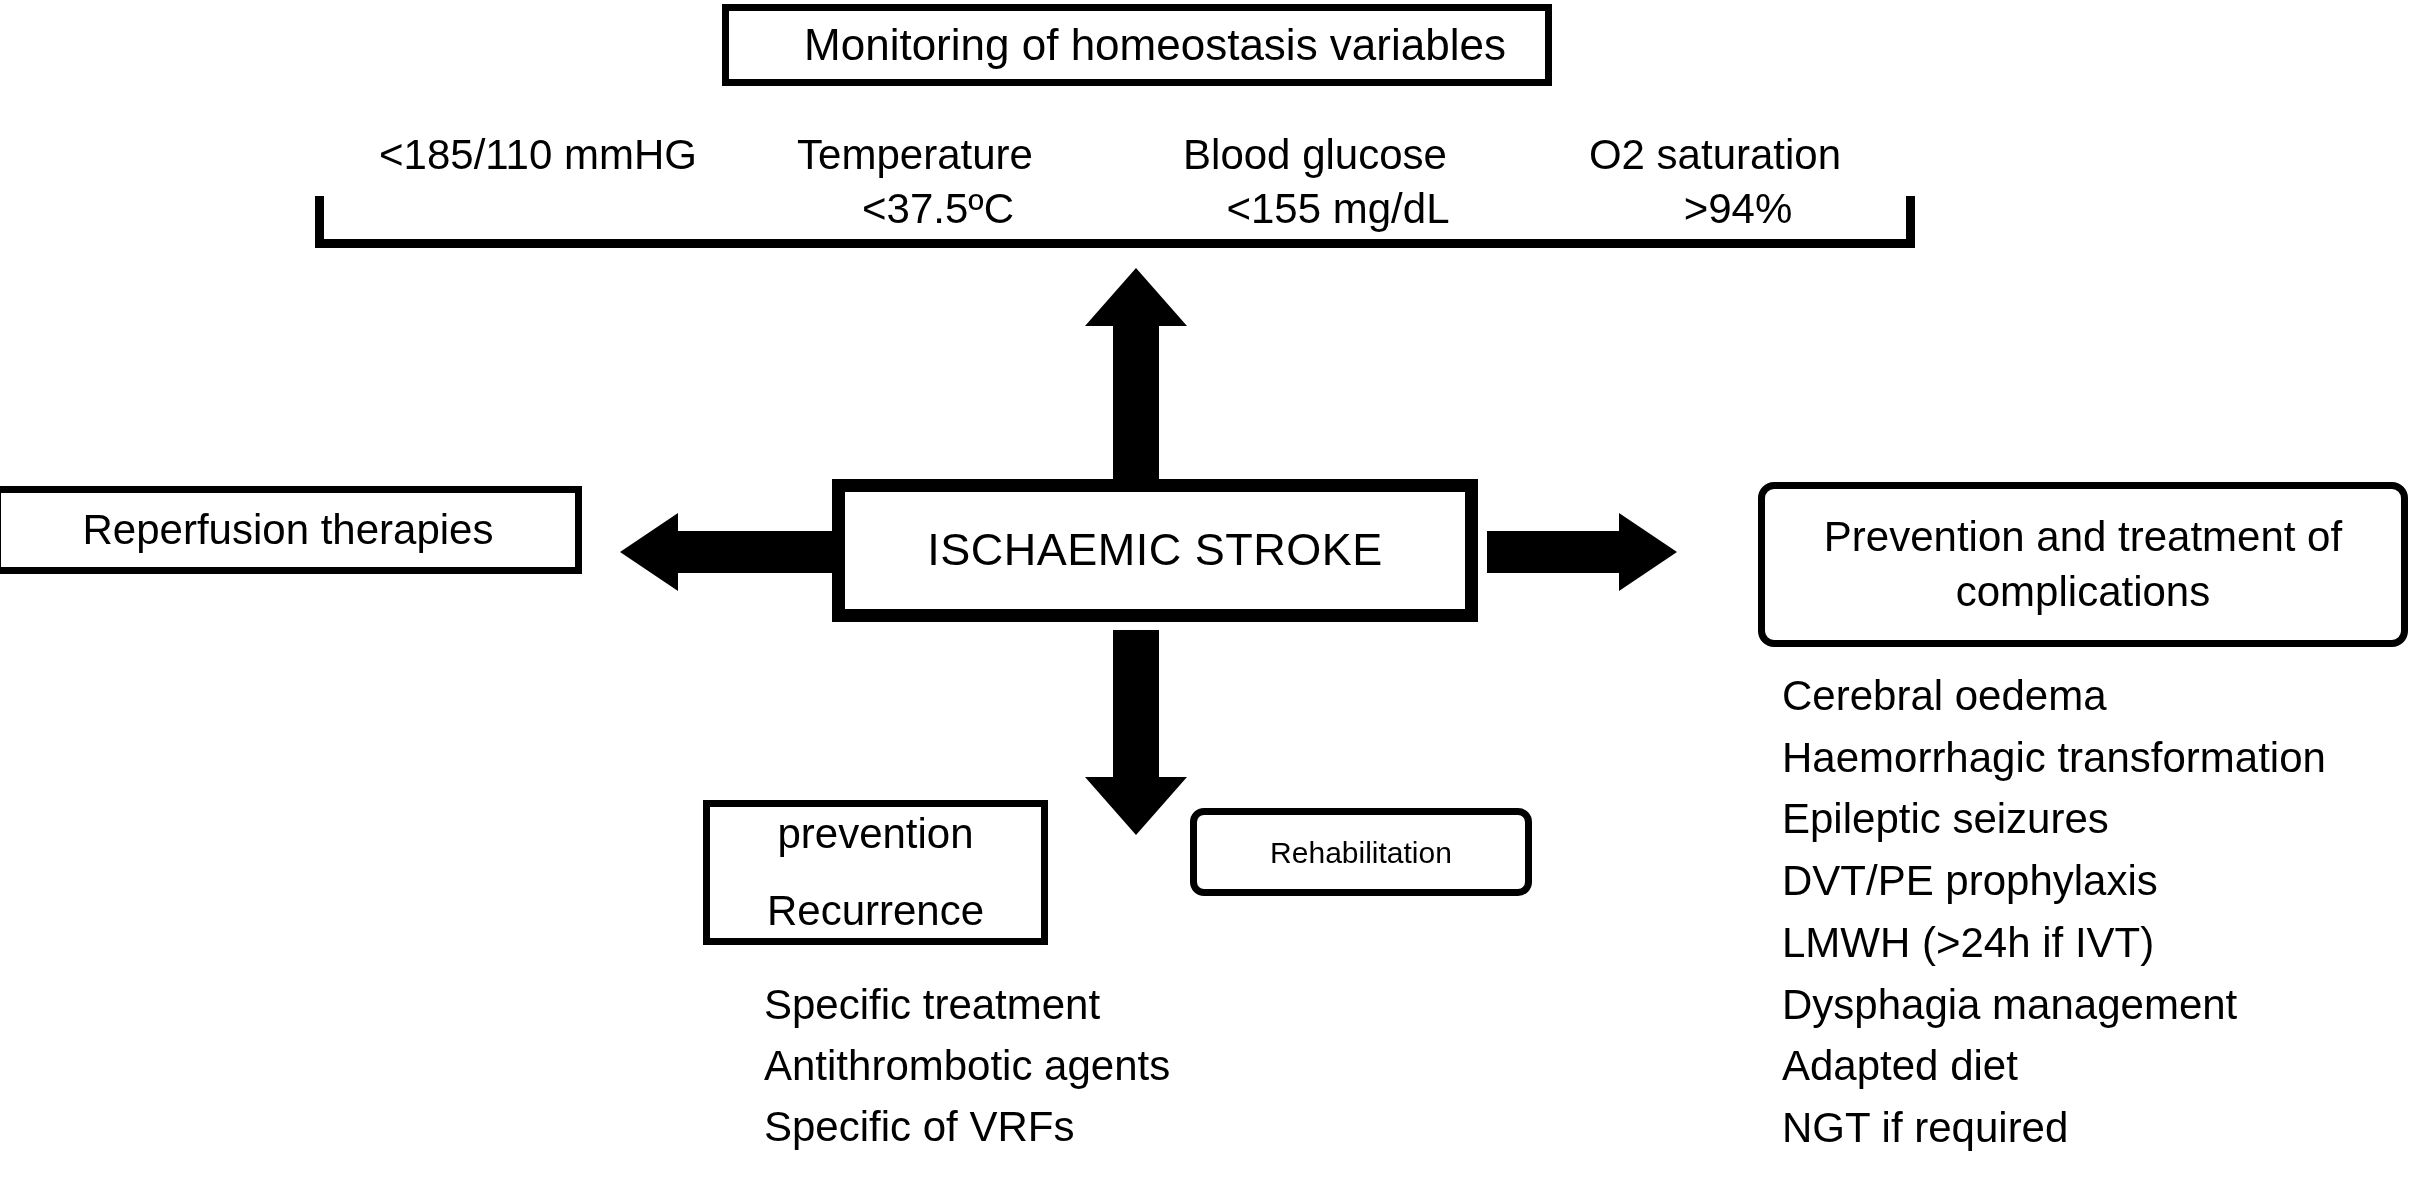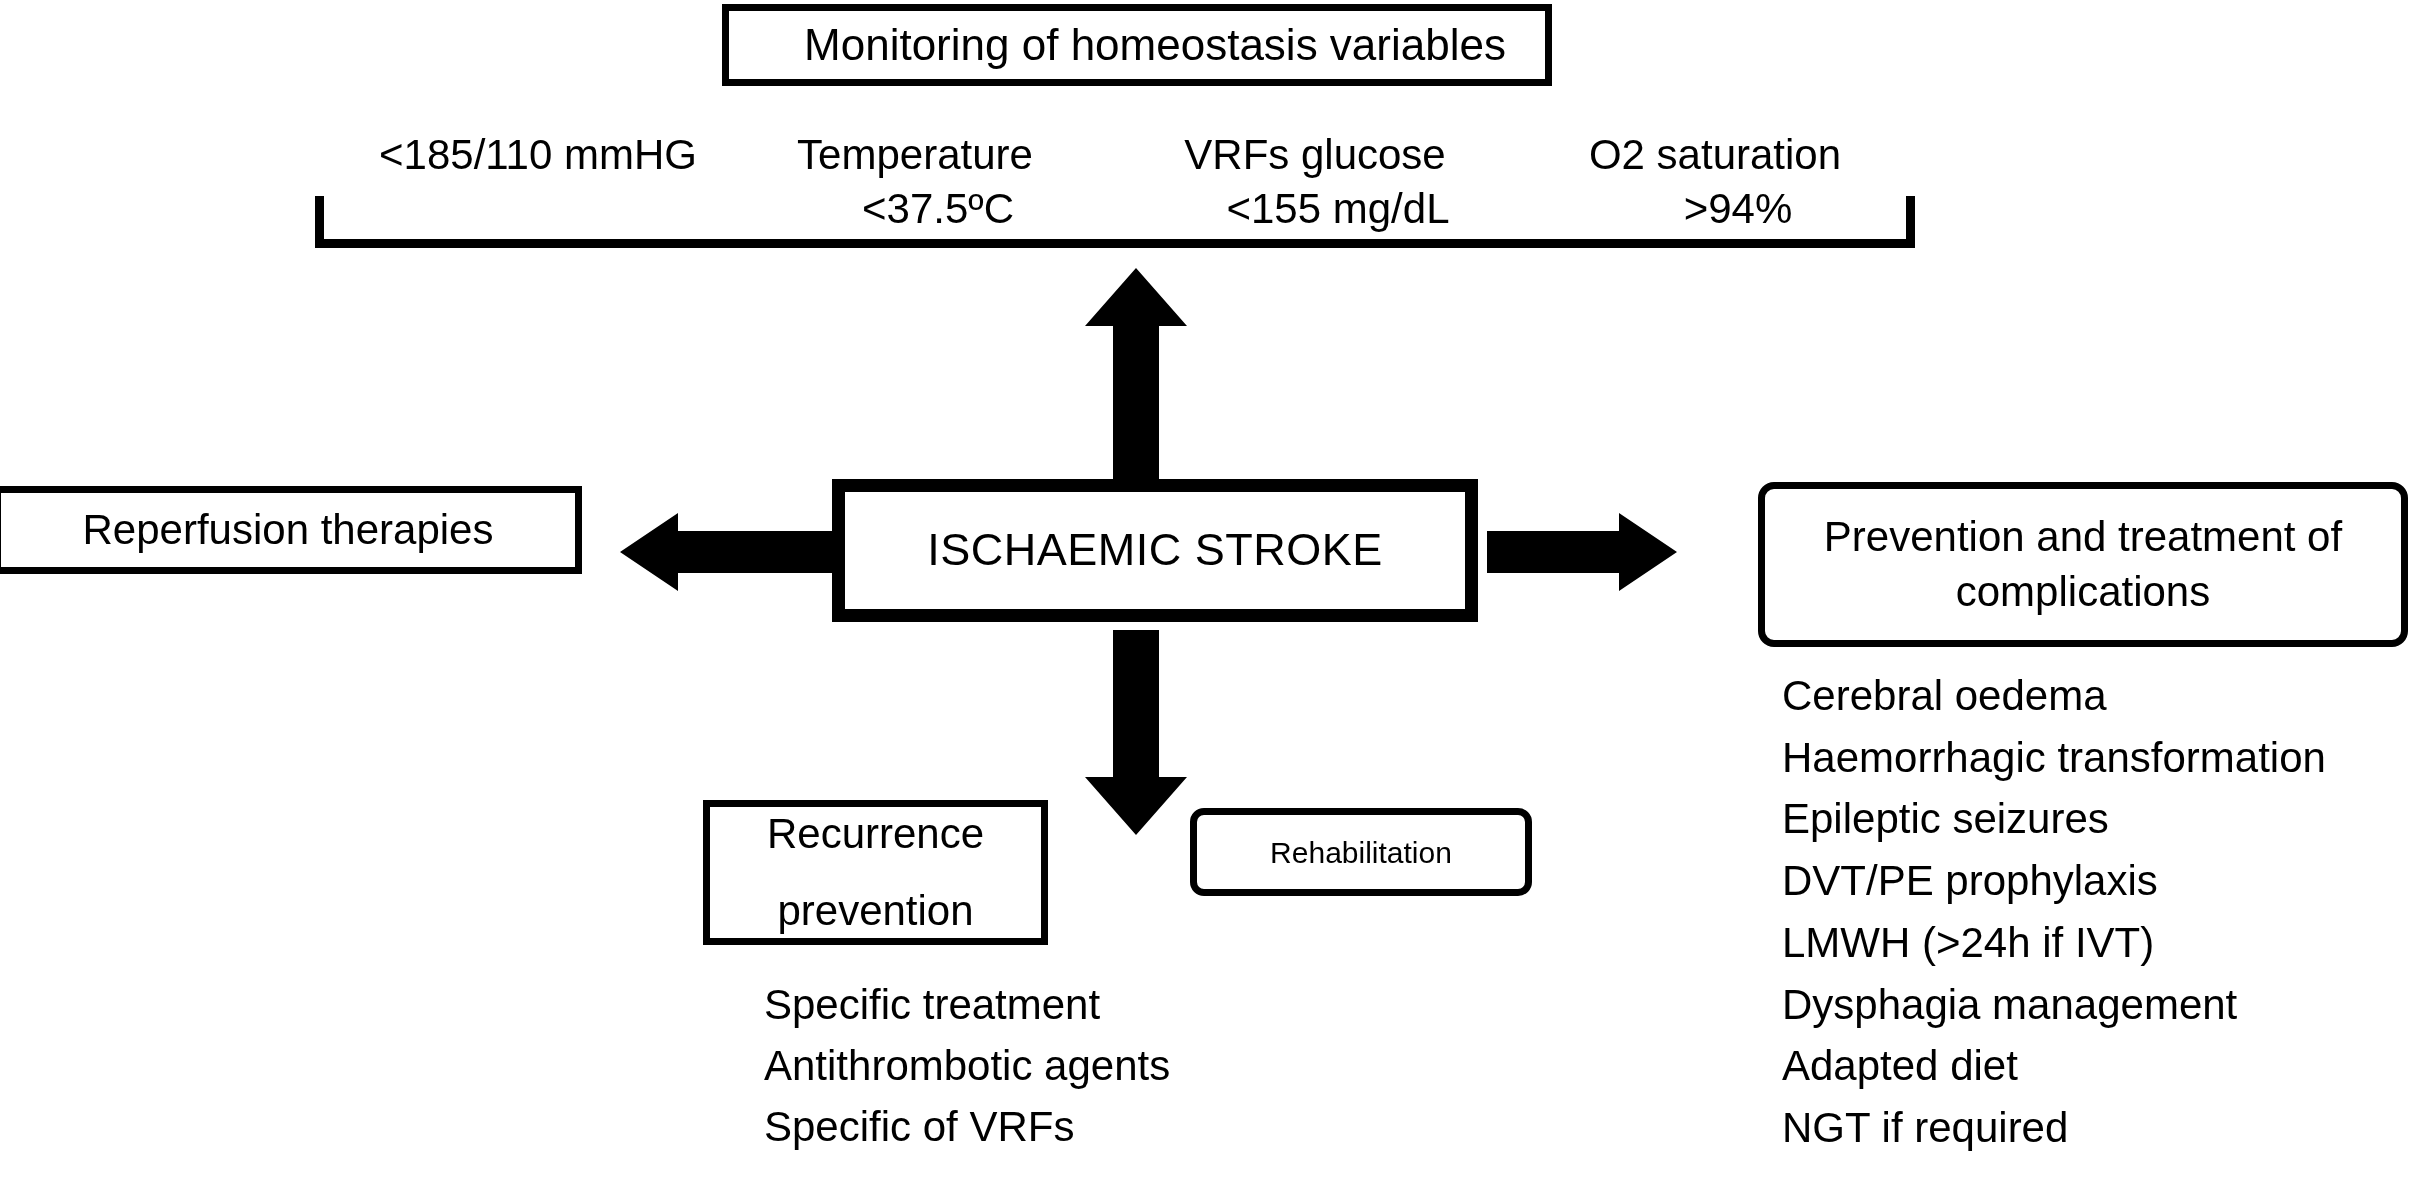--- a/index.html
+++ b/index.html
@@ -155,21 +155,21 @@
 
   <div class="homeo-row">
     <div class="homeo-col">
       <span class="val">&lt;185/110 mmHG</span>
     </div>
     <div class="homeo-col">
       <span class="nm">Temperature</span>
       <span class="val">&lt;37.5ºC</span>
     </div>
     <div class="homeo-col">
-      <span class="nm">VRFs glucose</span>
+      <span class="nm">Blood glucose</span>
       <span class="val">&lt;155 mg/dL</span>
     </div>
     <div class="homeo-col">
       <span class="nm">O2 saturation</span>
       <span class="val">&gt;94%</span>
     </div>
   </div>
   <div class="bracket"></div>
 
   <div class="arrow arrow-up">
@@ -216,22 +216,22 @@
     <span class="item">Epileptic seizures</span>
     <span class="item">DVT/PE prophylaxis</span>
     <span class="item">LMWH (&gt;24h if IVT)</span>
     <span class="item">Dysphagia management</span>
     <span class="item">Adapted diet</span>
     <span class="item">NGT if required</span>
   </div>
 
   <div class="box box-recurrence">
     <span class="box-inner">
+      <span class="ln">prevention</span>
       <span class="ln">Recurrence</span>
-      <span class="ln">prevention</span>
     </span>
   </div>
   <div class="sublist list-recurrence">
     <span class="item">Specific treatment</span>
     <span class="item">Antithrombotic agents</span>
     <span class="item">Specific of VRFs</span>
   </div>
 
   <div class="box box-rehab">
     <span>Rehabilitation</span>

